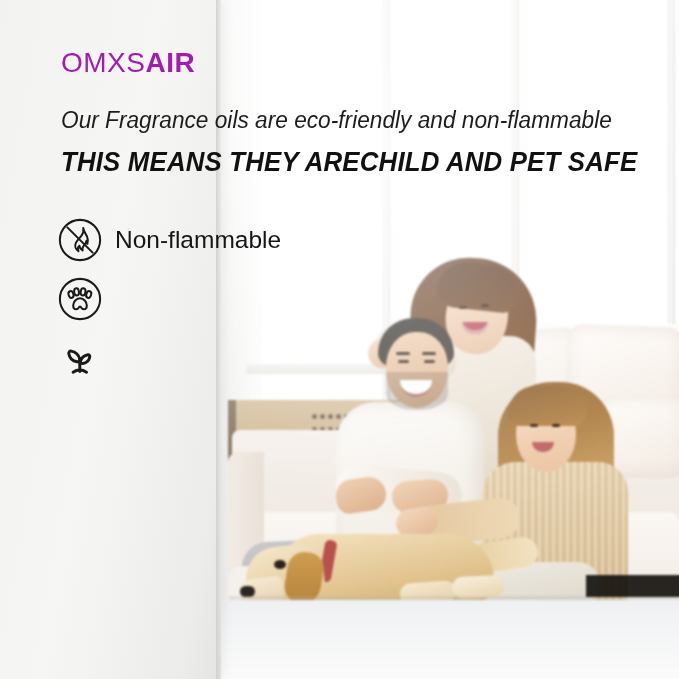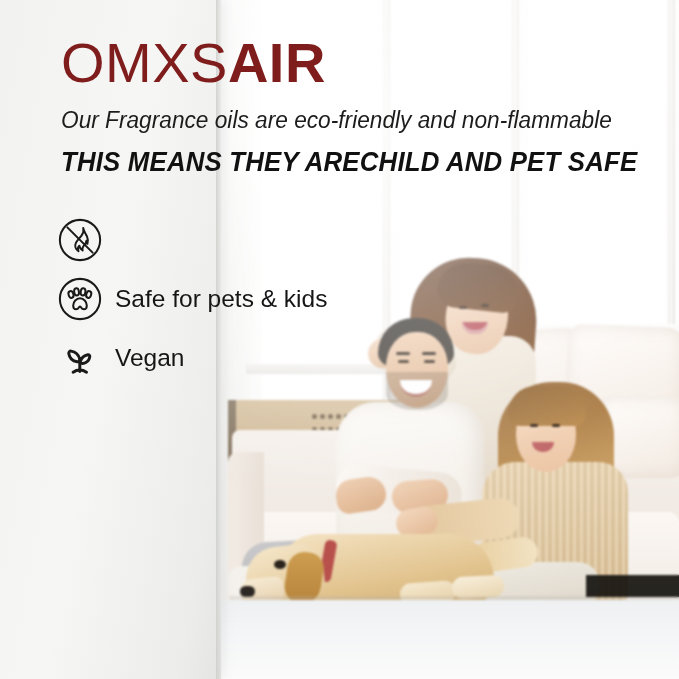--- a/index.html
+++ b/index.html
@@ -446,24 +446,24 @@
   
   .content {
     position: absolute;
     left: 0; top: 0;
     width: 679px; height: 679px;
   }
 
   .logo {
     position: absolute;
     left: 61px; top: 41px;
-    font-size: 56px;
+    font-size: 28px;
     line-height: 44px;
     letter-spacing: 0.5px;
-    color: #7f1d1d;
+    color: #a21caf;
     white-space: nowrap;
   }
   .logo .thin { font-weight: 300; }
   .logo .bold { font-weight: 700; }
 
   .tagline {
     position: absolute;
     left: 61px; top: 105px;
     font-size: 23.5px;
     line-height: 30px;
@@ -655,44 +655,43 @@
     <div class="features">
 
       <div class="feature">
         <span class="feature-icon">
           <svg width="46" height="46" viewBox="0 0 48 48" fill="none" stroke="#1a1a1a" stroke-width="2.1" stroke-linecap="round" stroke-linejoin="round">
             <circle cx="24" cy="24" r="21"></circle>
             <path d="M27.4 11.6c.9 3.4-.3 5.9-2 8.1-1.9 2.5-4.3 4.4-5.6 7.1-1.6 3.4-.4 7.1 2.6 8.9-1.1-2.3-.6-4.3.9-5.7.3 2.2 1.6 3.9 3.4 4.9-.5-1.9-.1-3.4 1.1-4.7 1.5-1.6 2.6-3.2 2.9-5.3.4 1 .8 2 1 3.1.8-2.6.7-5.2-.4-7.7-1.2-2.7-3.3-5-3.9-8.7z"></path>
             <line x1="10.8" y1="10.8" x2="37.2" y2="37.2"></line>
           </svg>
         </span>
+        <span class="feature-label">Non-flammable</span>
       </div>
 
       <div class="feature">
         <span class="feature-icon">
           <svg width="46" height="46" viewBox="0 0 48 48" fill="none" stroke="#1a1a1a" stroke-width="2.1" stroke-linecap="round" stroke-linejoin="round">
             <circle cx="24" cy="24" r="21"></circle>
             <ellipse cx="14.6" cy="19.3" rx="2.5" ry="3.6" transform="rotate(-18 14.6 19.3)"></ellipse>
             <ellipse cx="20.4" cy="16.6" rx="2.5" ry="3.8" transform="rotate(-7 20.4 16.6)"></ellipse>
             <ellipse cx="27.2" cy="16.6" rx="2.5" ry="3.8" transform="rotate(7 27.2 16.6)"></ellipse>
             <ellipse cx="33.1" cy="19.3" rx="2.5" ry="3.6" transform="rotate(18 33.1 19.3)"></ellipse>
             <path d="M24 23.3c3.9 0 7.1 3.6 7.1 7.6 0 2.6-1.3 3.9-3 3.9-1.3 0-2.3-.9-2.9-2-.3-.6-.9-1-1.2-1s-.9.4-1.2 1c-.6 1.1-1.6 2-2.9 2-1.7 0-3-1.3-3-3.9 0-4 3.2-7.6 7.1-7.6z"></path>
           </svg>
         </span>
-        <span class="feature-label">Safe for pets &amp; kids</span>
       </div>
 
       <div class="feature">
         <span class="feature-icon">
           <svg width="46" height="46" viewBox="0 0 48 48" fill="none" stroke="#1a1a1a" stroke-width="3.1" stroke-linecap="round" stroke-linejoin="round">
             <path d="M23.8 38.2V24.6"></path>
             <path d="M23.9 25.4c-1.2-4.6-4.6-7.9-9.2-8.6-1.5-.2-2.6 1-2.4 2.5.7 4.6 4.1 7.9 8.7 8.6 1.6.3 3.3-.9 2.9-2.5z"></path>
             <path d="M24.4 27.6c1.1-3.7 4-6.4 7.8-7 1.3-.2 2.2.8 2 2-.6 3.8-3.5 6.5-7.3 7.1-1.4.2-2.9-.7-2.5-2.1z"></path>
             <path d="M16.8 38.8c2.3-1.5 4.7-2.2 7-2.2s4.7.7 7 2.2"></path>
           </svg>
         </span>
-        <span class="feature-label">Vegan</span>
       </div>
 
 
     </div>
   </div>
 </div>
 
 </body></html>

